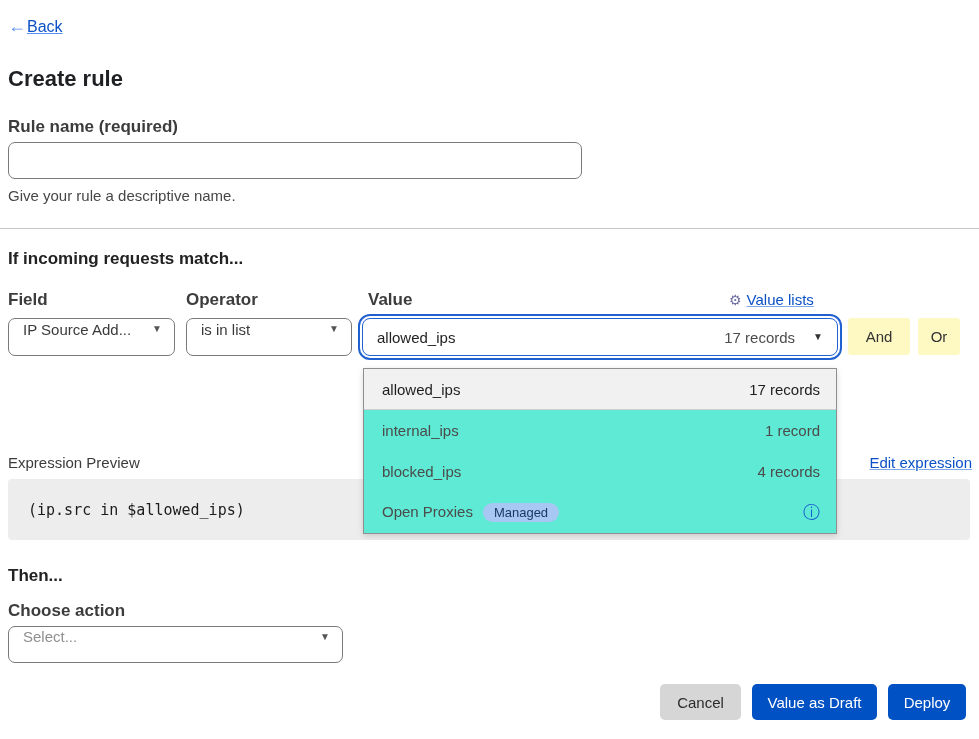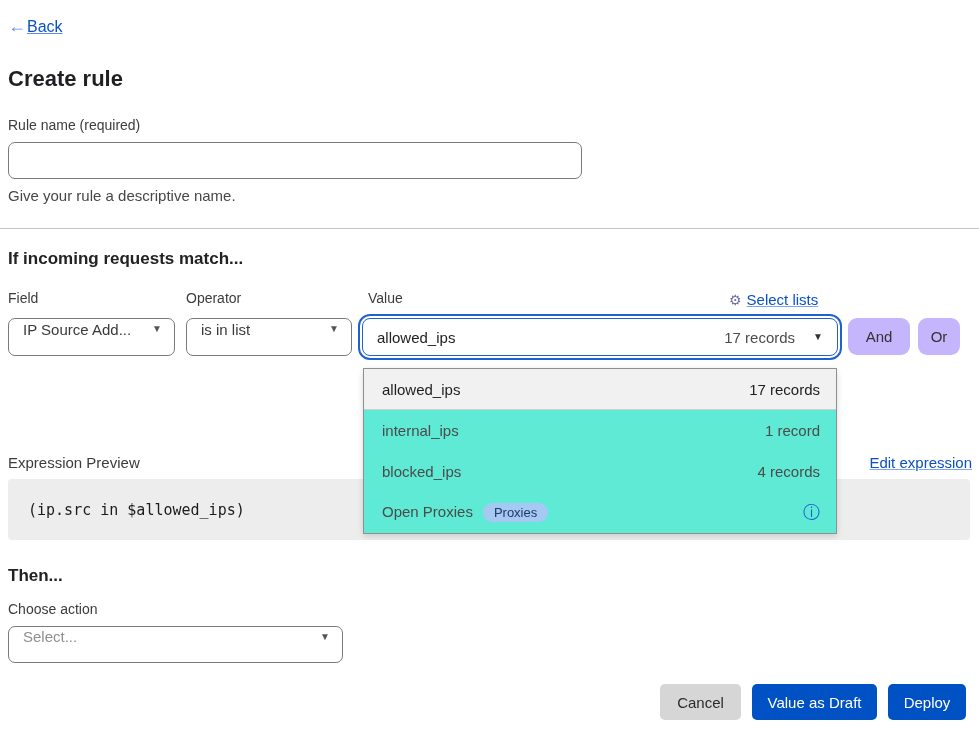--- a/index.html
+++ b/index.html
@@ -31,21 +31,21 @@
   }
   .about-badge {
     position: absolute; left: 130px; top: 69px;
     height: 27px; display: inline-flex; align-items: center; gap: 7px;
     background: #f0effa; border-radius: 14px; padding: 0 14px 0 10px;
     font-size: 15px; color: #3547b4; cursor: pointer;
   }
   .about-badge svg { display: block; }
 
   
-  .field-label { font-size: 14px; color: #3c3c3c; }
+  .field-label { font-size: 17px; color: #3c3c3c; font-weight: bold; }
   .rule-name-label { position: absolute; left: 8px; top: 117px; }
   .rule-name-input {
     position: absolute; left: 8px; top: 142px;
     width: 574px; height: 37px;
     border: 1px solid #7a7a7a; border-radius: 7px;
     font-size: 15px; padding: 0 12px; color: #222;
     font-family: "Liberation Sans", sans-serif;
     background: #fff; outline: none;
   }
   .rule-name-helper { position: absolute; left: 8px; top: 187px; font-size: 15px; color: #474747; }
@@ -87,21 +87,21 @@
     display: flex; align-items: center; justify-content: space-between;
     padding: 0 14px; font-size: 15px; cursor: pointer; z-index: 5;
   }
   .value-select .value-name { color: #222; }
   .value-select .right-group { display: flex; align-items: center; gap: 18px; }
   .value-select .records { color: #4c4c4c; }
   .value-select .select-caret { color: #333; }
 
   .gray-btn {
     position: absolute; top: 318px; height: 37px;
-    background: #c4b5fd; border: none; border-radius: 9px;
+    background: #fef9c3; border: none; border-radius: 3px;
     font-size: 15px; color: #333; cursor: pointer;
     font-family: "Liberation Sans", sans-serif;
   }
   .and-btn { left: 848px; width: 62px; }
   .or-btn { left: 918px; width: 42px; }
 
   
   .dropdown-panel {
     position: absolute; left: 363px; top: 368px; width: 474px;
     background: #fff; border: 1px solid #8f8f8f;
@@ -177,21 +177,21 @@
   <div class="divider"></div>
 
   <h2 class="match-heading">If incoming requests match...</h2>
 
   <span class="field-label col-label label-field">Field</span>
   <span class="field-label col-label label-operator">Operator</span>
   <span class="field-label col-label label-value">Value</span>
 
   <a class="manage-lists">
     <span class="gear">⚙</span>
-    <span class="manage-text">Select lists</span>
+    <span class="manage-text">Value lists</span>
   </a>
 
   <div class="select-box field-select">
     <span>IP Source Add...</span>
     <span class="select-caret">▼</span>
   </div>
 
   <div class="select-box operator-select">
     <span>is in list</span>
     <span class="select-caret">▼</span>
@@ -217,21 +217,21 @@
       <span>internal_ips</span>
       <span>1 record</span>
     </div>
     <div class="dropdown-row">
       <span>blocked_ips</span>
       <span>4 records</span>
     </div>
     <div class="dropdown-row">
       <span class="row-left">
         <span>Open Proxies</span>
-        <span class="managed-badge">Proxies</span>
+        <span class="managed-badge">Managed</span>
       </span>
       <span class="info-icon">ⓘ</span>
     </div>
   </div>
 
   <span class="expr-label">Expression Preview</span>
   <a class="edit-expression">Edit expression</a>
   <div class="expr-block">
     <code class="expr-code">(ip.src in $allowed_ips)</code>
   </div>

